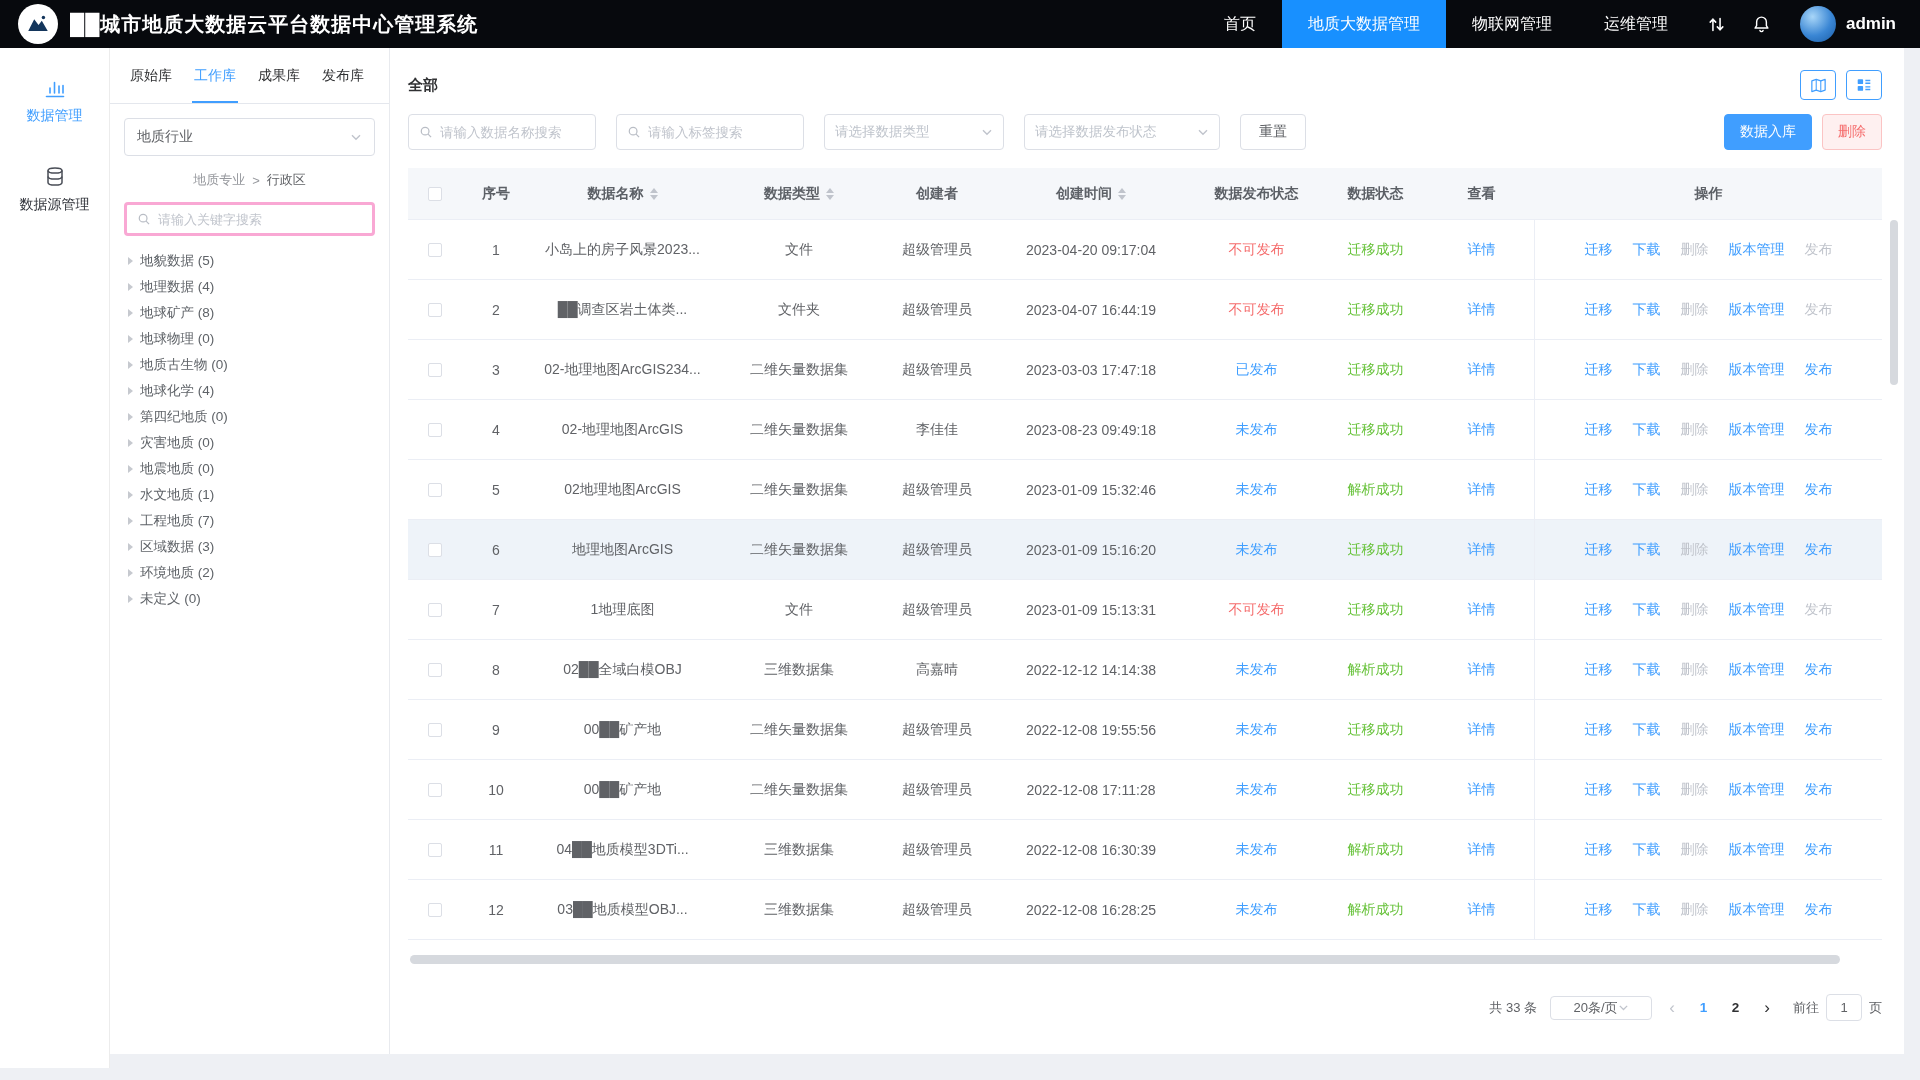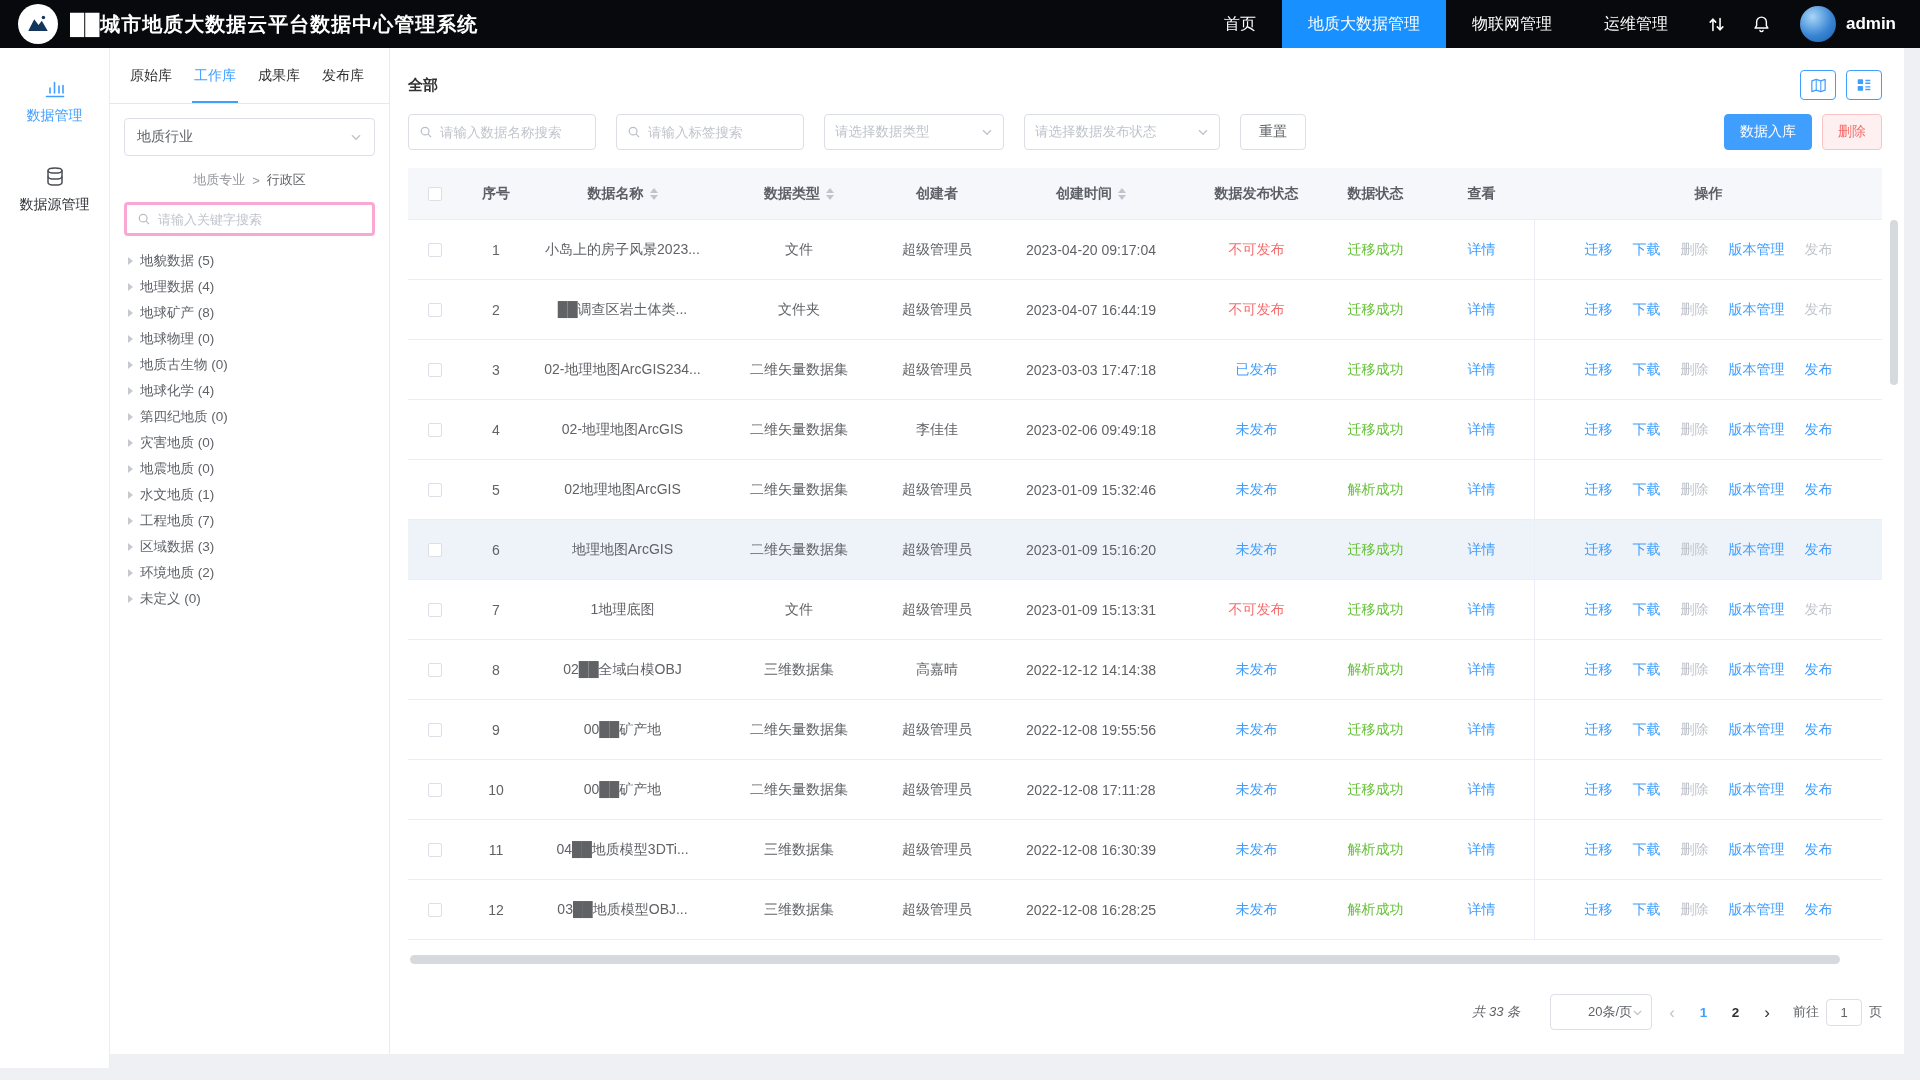--- a/index.html
+++ b/index.html
@@ -79,22 +79,22 @@
   .sorters .up{border-bottom:5px solid #c0c4cc;}
   .sorters .down{border-top:5px solid #c0c4cc;}
   .sliver{height:12px;background:#fff;}
   .vscroll{position:absolute;top:52px;right:-16px;width:8px;height:700px;}
   .vscroll .thumb{width:8px;height:165px;background:#d6d9de;border-radius:4px;}
   .hscroll{height:9px;margin-top:3px;position:relative;}
   .hscroll .thumb{position:absolute;left:2px;top:0;height:9px;width:97%;background:#d6d9de;border-radius:5px;}
 
   
   .pagination{display:flex;align-items:center;justify-content:flex-end;gap:9px;margin-top:30px;font-size:13px;color:#606266;}
-  .ptotal{margin-right:21px;font-style:italic;}
-  .psize{width:102px;height:36px;border:1px solid #dcdfe6;border-radius:4px;display:flex;align-items:center;justify-content:flex-end;padding:0 8px;cursor:pointer;background:#fff;color:#606266;}
+  .ptotal{margin-right:4px;}
+  .psize{width:102px;height:24px;border:1px solid #dcdfe6;border-radius:4px;display:flex;align-items:center;justify-content:center;padding:0 8px;cursor:pointer;background:#fff;color:#606266;}
   .parrow{width:22px;text-align:center;font-size:17px;color:#c0c4cc;cursor:pointer;line-height:1;}
   .parrow.on{color:#303133;}
   .pnum{min-width:23px;text-align:center;cursor:pointer;font-size:13.5px;color:#303133;font-weight:700;}
   .pnum.active{color:#409eff;}
   .goto{display:flex;align-items:center;gap:7px;margin-left:6px;}
   .goto-input{width:36px;height:27px;border:1px solid #dcdfe6;border-radius:4px;text-align:center;font-size:13px;color:#606266;outline:none;}
 </style>
 </head>
 <body>
 
@@ -470,21 +470,21 @@
                 <div class="t-cell">
                   <span>02-地理地图ArcGIS</span>
                 </div>
                 <div class="t-cell">
                   <span>二维矢量数据集</span>
                 </div>
                 <div class="t-cell">
                   <span>李佳佳</span>
                 </div>
                 <div class="t-cell">
-                  <span>2023-02-06 09:49:18</span>
+                  <span>2023-08-23 09:49:18</span>
                 </div>
                 <div class="t-cell">
                   <span class="st-blue">未发布</span>
                 </div>
                 <div class="t-cell">
                   <span class="st-green">迁移成功</span>
                 </div>
                 <div class="t-cell">
                   <span class="lnk">详情</span>
                 </div>

